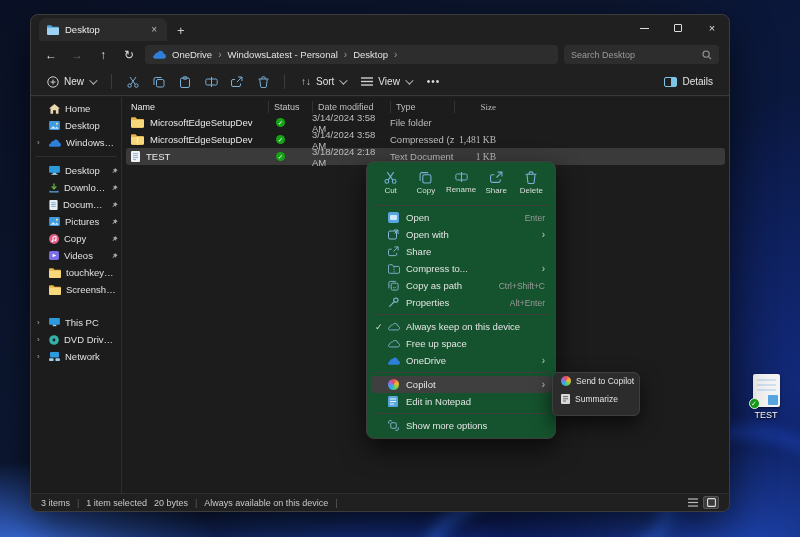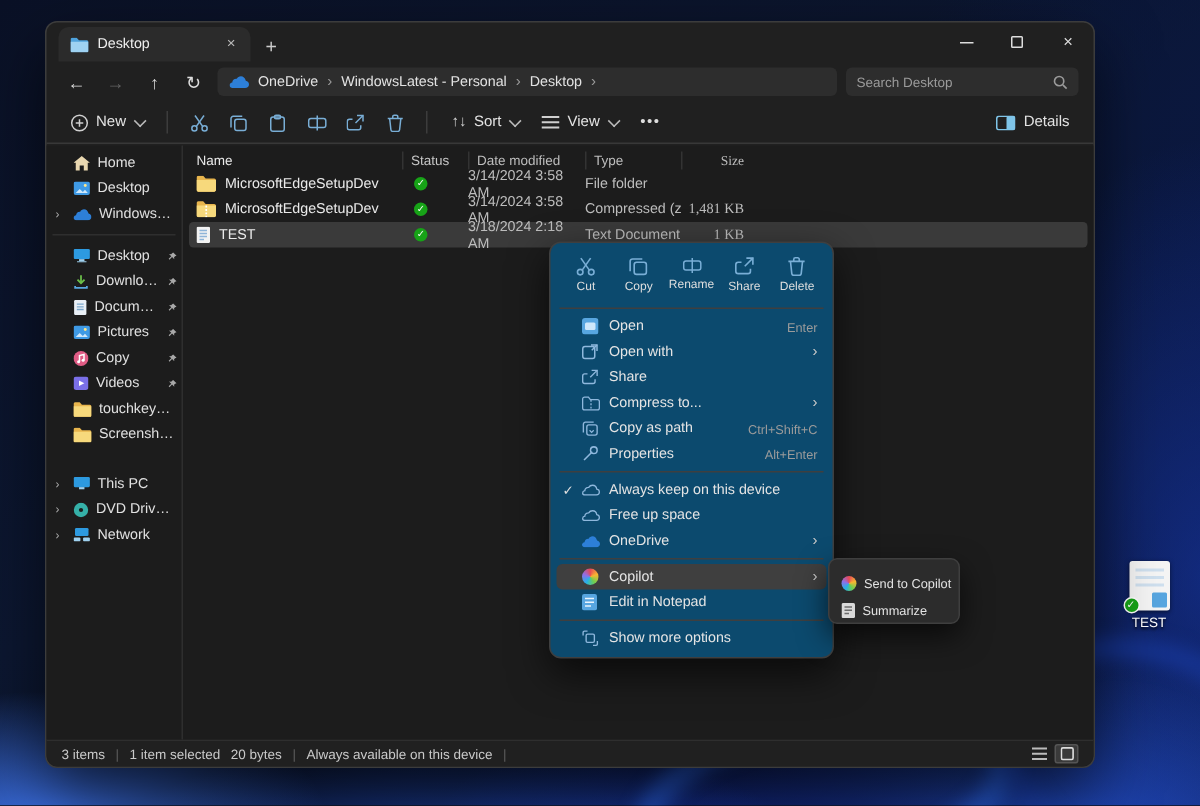--- a/index.html
+++ b/index.html
@@ -92,37 +92,37 @@
   .dot-sync { width:9px; height:9px; border-radius:50%; background:#17a317; color:#fff; font-size:6.5px; line-height:9px; text-align:center; }
 
   
   .statusbar { position:absolute; left:0; bottom:0; right:0; height:18px; border-top:1px solid #2e2e2e; display:flex; align-items:center; padding:0 10px; gap:7px; font-size:9px; color:#c9c9c9; background:#202020; border-radius:0 0 8px 8px; }
   .st-sep { color:#5c5c5c; }
   .view-toggles { margin-left:auto; display:flex; gap:2px; }
   .vt { width:16px; height:13px; display:flex; align-items:center; justify-content:center; color:#bbb; border-radius:2px; }
   .vt.active { background:#3a3a3a; border:1px solid #555; }
 
   
-  .cmenu { position:absolute; left:335px; top:146px; width:190px; background:#0c4a6e; border:1px solid #3f3f3f; border-radius:8px; box-shadow:0 10px 26px rgba(0,0,0,.65); padding:4px; z-index:5; }
+  .cmenu { position:absolute; left:335px; top:146px; width:190px; background:#14532d; border:1px solid #3f3f3f; border-radius:8px; box-shadow:0 10px 26px rgba(0,0,0,.65); padding:4px; z-index:5; }
   .qrow { display:flex; padding:2px 2px 4px 2px; }
   .qa { flex:1; display:flex; flex-direction:column; align-items:center; gap:2px; padding:3px 0; border-radius:4px; color:#79aed6; }
   .qa .qlbl { font-size:8px; color:#dedede; }
   .m-sep { height:1px; background:#3f3f3f; margin:3px 2px; }
   .mi-row { display:flex; align-items:center; height:17px; padding:0 6px 0 4px; border-radius:4px; font-size:9.5px; color:#e4e4e4; }
   .mi-row.hl { background:#3f3f3f; }
   .mi-chk { width:13px; font-size:9px; color:#ddd; flex:none; }
   .mi-ic { width:18px; flex:none; display:flex; align-items:center; color:#8fb8dd; }
   .mi-lbl { flex:1; white-space:nowrap; }
   .mi-sc { font-size:8.5px; color:#9b9b9b; }
   .mi-sub { color:#c9c9c9; font-size:10px; margin-left:6px; }
   .copilot-ic { width:11px; height:11px; border-radius:50%; background:conic-gradient(#e74856,#f7b731,#6fcf4f,#26b1e8,#8e6fe8,#e74856); }
 
   
   .submenu { position:absolute; left:521px; top:357px; width:88px; background:#2c2c2c; border:1px solid #3f3f3f; border-radius:6px; box-shadow:0 8px 20px rgba(0,0,0,.65); padding:3px; z-index:6; }
-  .sm-row { display:flex; align-items:flex-end; gap:5px; height:18px; padding:0 5px; border-radius:4px; font-size:8.5px; color:#e4e4e4; white-space:nowrap; }
+  .sm-row { display:flex; align-items:flex-start; gap:5px; height:18px; padding:0 5px; border-radius:4px; font-size:8.5px; color:#e4e4e4; white-space:nowrap; }
 
   svg { display:block; }
 </style>
 </head>
 <body>
 
 <div class="wallpaper">
   <div class="swirl s1"></div>
   <div class="swirl s2"></div>
 </div>

